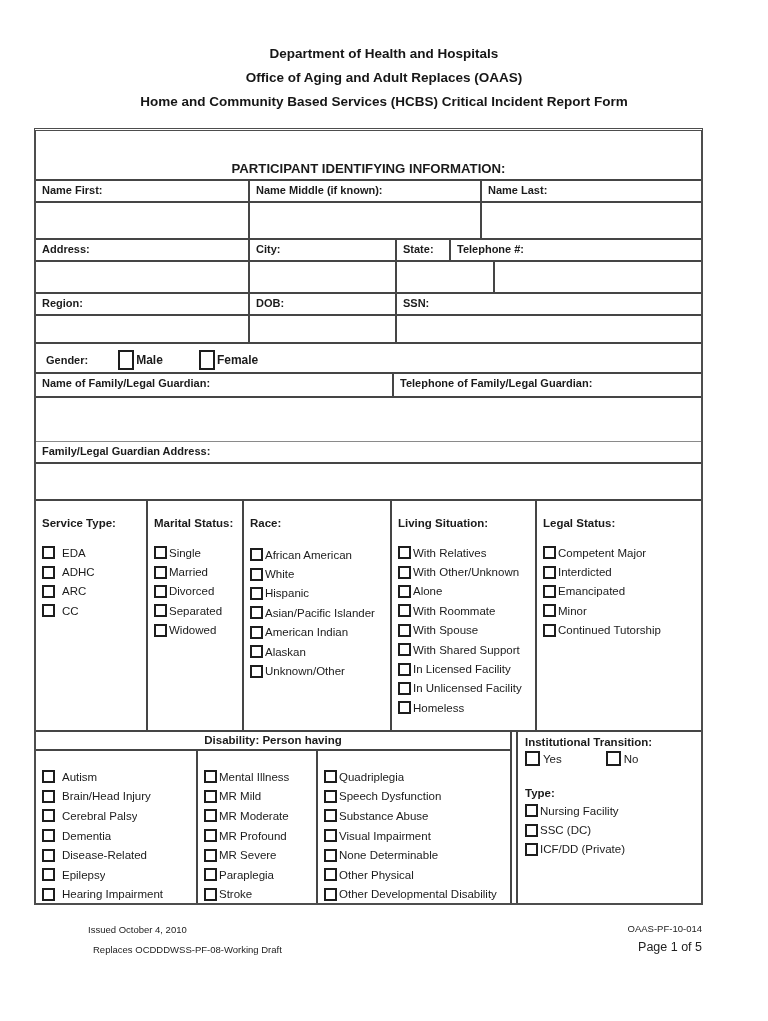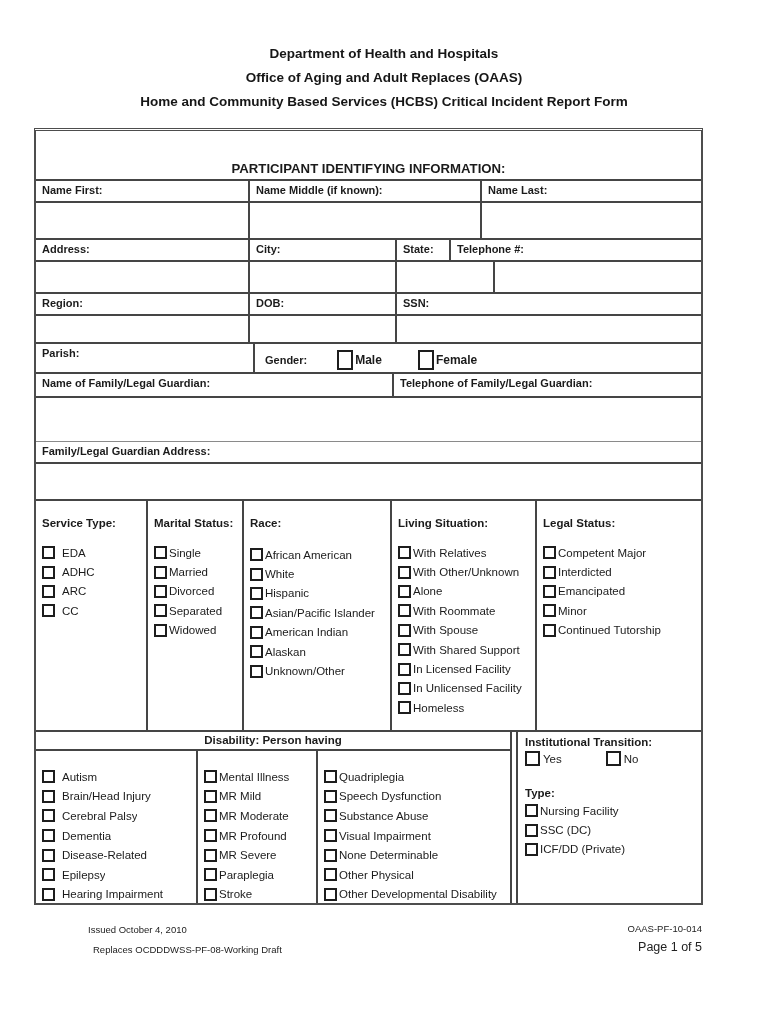--- a/index.html
+++ b/index.html
@@ -124,21 +124,20 @@
       <div class="cell hdr w147">DOB:</div>
       <div class="cell hdr last">SSN:</div>
     </div>
     <div class="row h28">
       <div class="cell blank w214"></div>
       <div class="cell blank w147"></div>
       <div class="cell blank last"></div>
     </div>
 
     <div class="row h30">
-      <div class="cell hdr w219">Parish:</div>
       <div class="cell last gender-cell">
         <span class="gender-label">Gender:</span>
         <span class="cb-tall" style="margin-left:30px;"></span>
         <span class="gender-opt-label">Male</span>
         <span class="cb-tall" style="margin-left:36px;"></span>
         <span class="gender-opt-label">Female</span>
       </div>
     </div>
 
     <div class="row h24">

